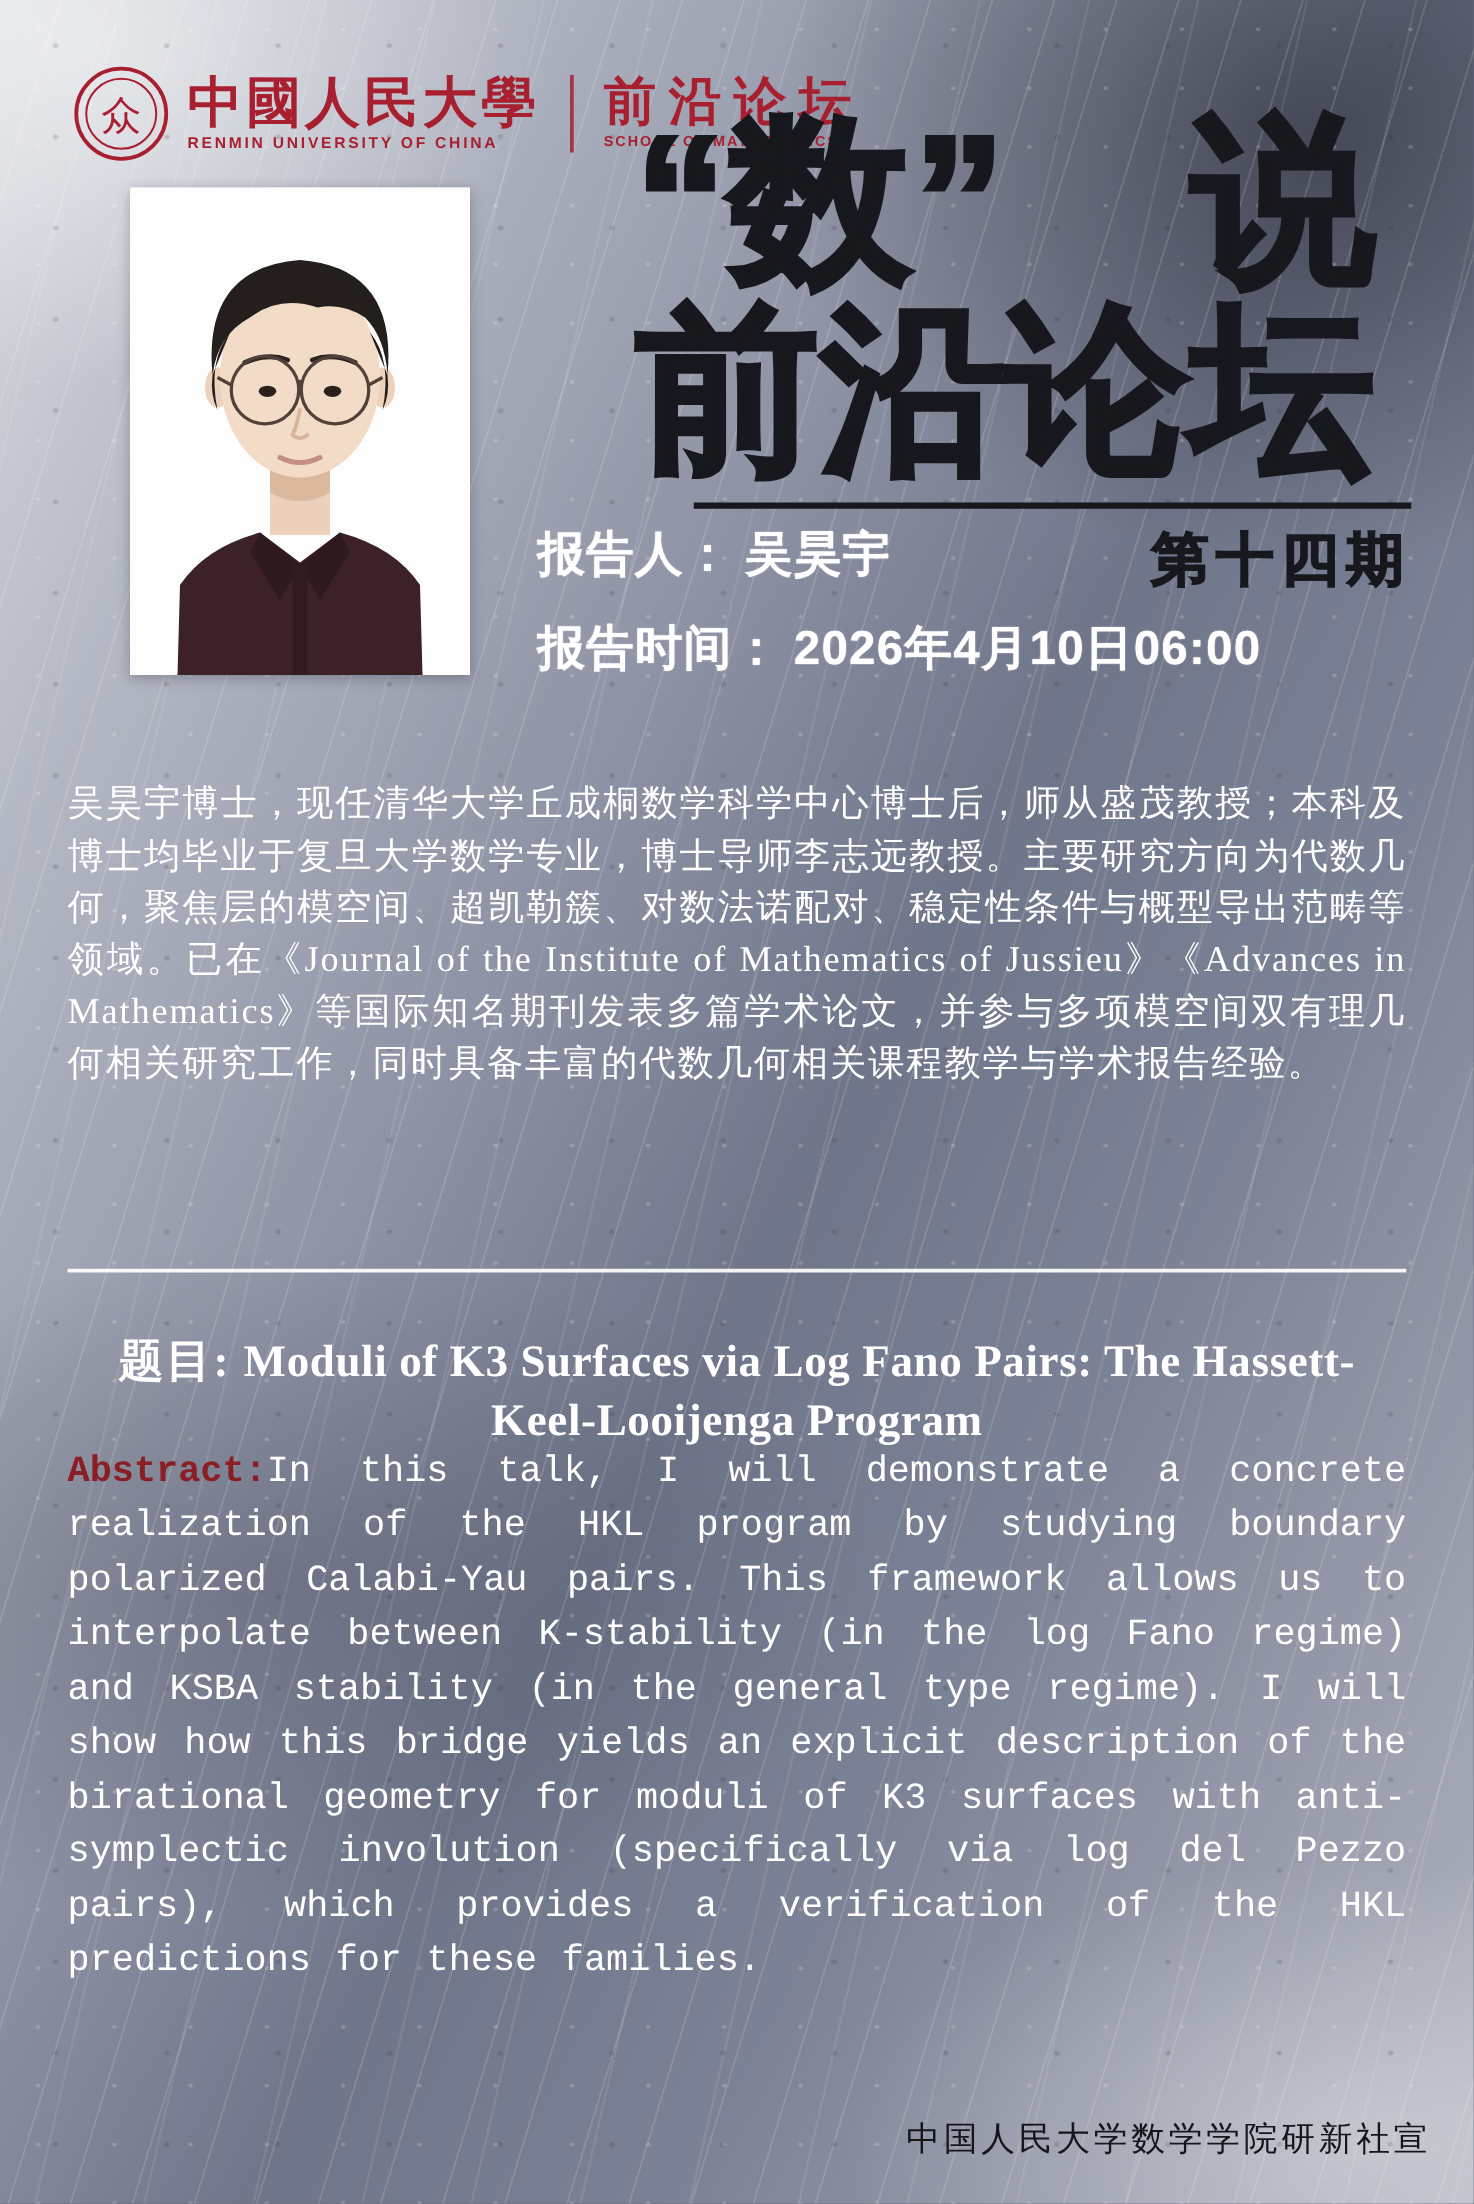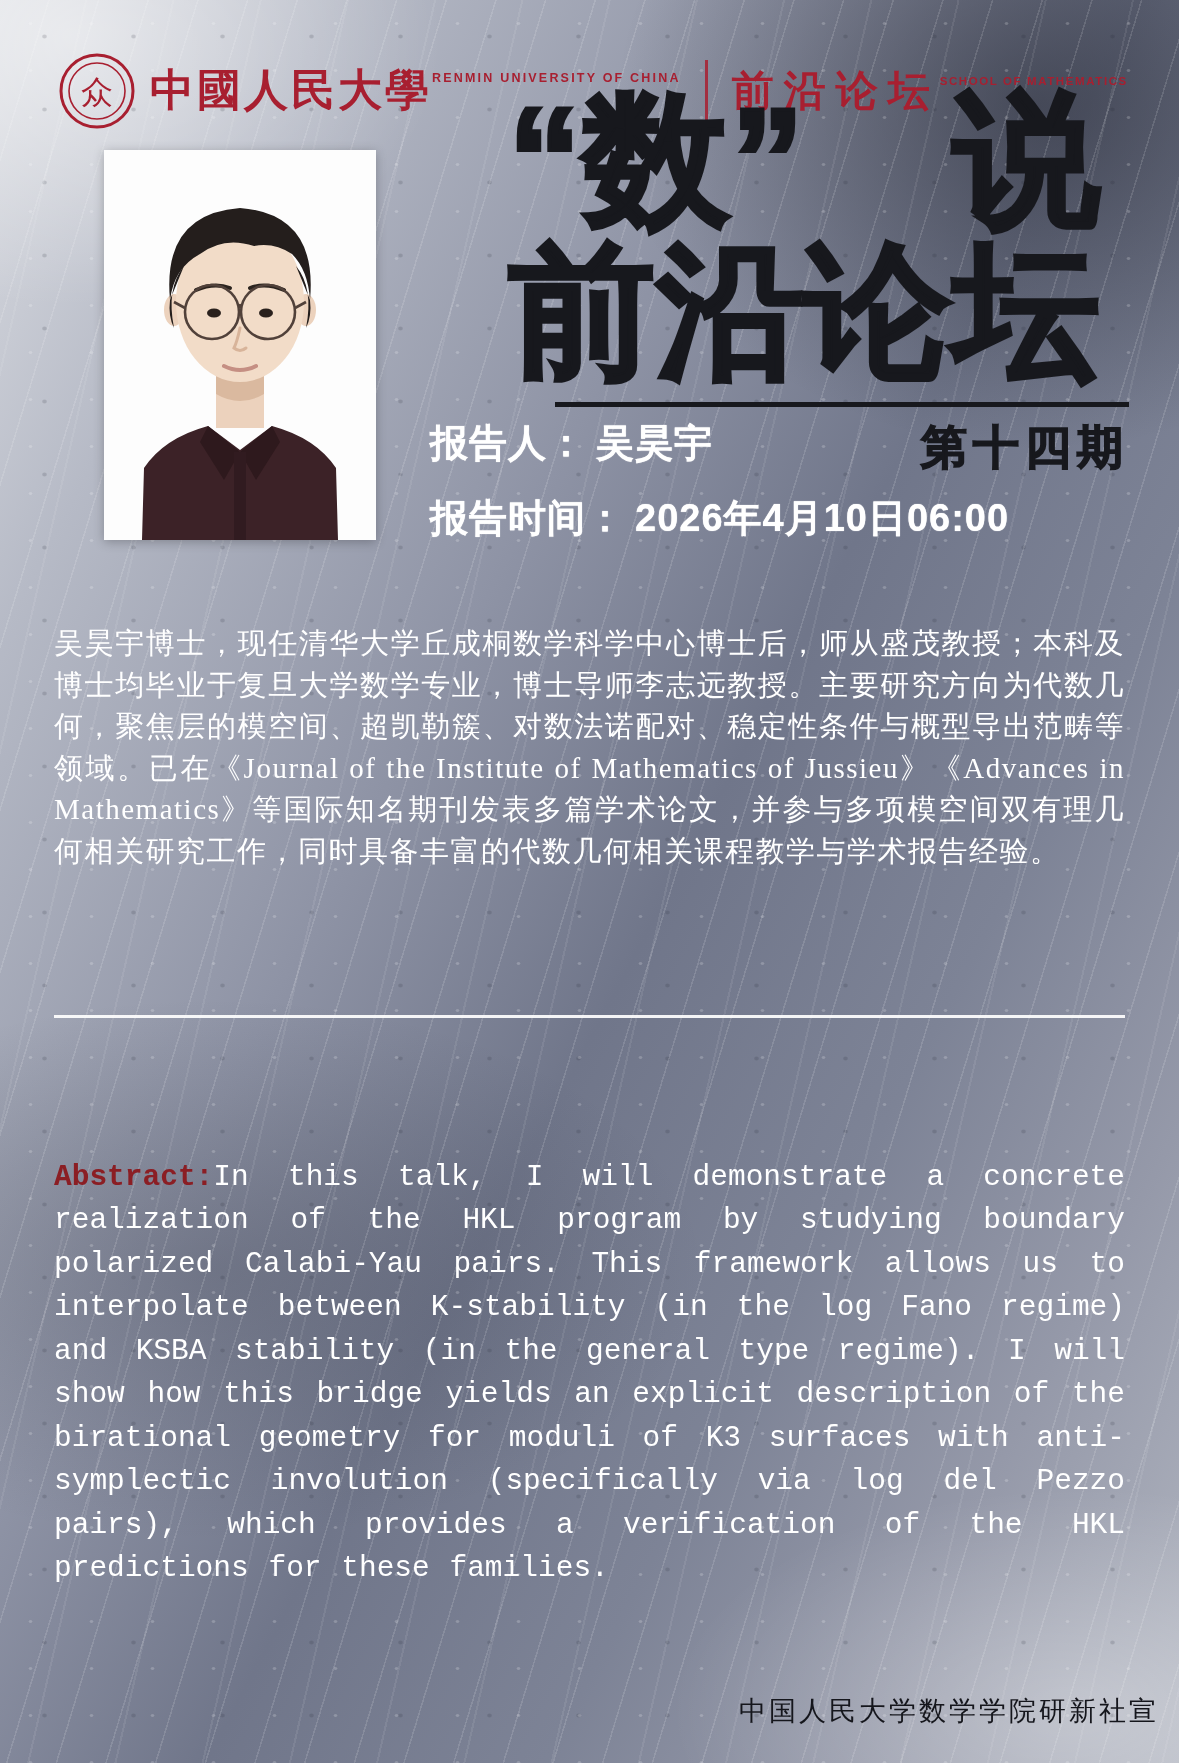--- a/index.html
+++ b/index.html
@@ -17,21 +17,21 @@
       radial-gradient(ellipse 55% 30% at 88% 6%, rgba(22,24,34,0.50), transparent 65%),
       radial-gradient(ellipse 45% 22% at 6% 2%, rgba(255,255,255,0.50), transparent 70%),
       radial-gradient(ellipse 60% 22% at 18% 72%, rgba(28,32,46,0.22), transparent 70%),
       radial-gradient(ellipse 50% 18% at 92% 97%, rgba(255,255,255,0.32), transparent 70%),
       linear-gradient(118deg,#dcdee3 0%,#b6bac6 16%,#8e93a5 38%,#70768a 54%,#7d8396 70%,#9599a9 84%,#b2b6c1 100%);
     background-size:auto,auto,61px 47px,89px 73px,auto,auto,auto,auto,auto;
   }
   
   .logo-row{position:absolute;top:52px;left:58px;display:flex;align-items:center;gap:14px;}
   .seal svg{display:block;}
-  .brand{display:flex;flex-direction:row;line-height:1;}
+  .brand{display:flex;flex-direction:column;line-height:1;}
   .brand-cn{font-family:"Liberation Serif",serif;font-weight:700;font-size:44px;color:#a81f30;letter-spacing:3px;}
   .brand-en{font-size:12.5px;font-weight:700;color:#a81f30;letter-spacing:2.2px;margin-top:3px;}
   .logo-sep{width:3px;height:62px;background:#a81f30;opacity:.85;margin:0 10px;}
   .school-cn{font-family:"Liberation Serif",serif;font-weight:700;font-size:42px;color:#a81f30;letter-spacing:10px;}
   .school-en{font-size:11.5px;font-weight:700;color:#a81f30;letter-spacing:1.6px;margin-top:6px;}
   
   .main-title{position:absolute;top:84px;right:50px;width:648px;text-align:center;color:#17181d;}
   .mt-line{font-weight:900;font-size:146px;line-height:1.04;letter-spacing:2px;
            -webkit-text-stroke:4px #17181d;white-space:nowrap;}
   .mt-rule{width:574px;height:5px;background:#17181d;margin:14px 0 10px auto;}
@@ -57,21 +57,21 @@
               font-family:"Liberation Serif",serif;font-weight:700;
               font-size:36px;line-height:47px;color:#ffffff;letter-spacing:.5px;}
   .talk-title .cjk{letter-spacing:2px;margin-right:10px;}
   
   .abstract{position:absolute;left:54px;top:1126px;width:1071px;
             font-family:"Liberation Mono","DejaVu Sans Mono",monospace;
             font-size:29.5px;line-height:43.5px;color:#ffffff;
             text-align:justify;word-spacing:2px;}
   .abstract .abs-label{color:#8b1e24;font-weight:700;}
   
-  .credit{position:absolute;right:20px;bottom:34px;
+  .credit{position:absolute;right:34px;bottom:34px;
           font-family:"Liberation Serif",serif;
           font-size:27px;color:#15161c;letter-spacing:3px;font-weight:500;}
 </style>
 </head>
 <body>
 
 <div class="poster">
 
   <div class="logo-row">
     <div class="seal">
@@ -142,20 +142,23 @@
     </div>
     <div class="info-row">
       <span>报告时间：</span><span class="val">2026年4月10日06:00</span>
     </div>
   </div>
 
   <p class="bio">吴昊宇博士，现任清华大学丘成桐数学科学中心博士后，师从盛茂教授；本科及博士均毕业于复旦大学数学专业，博士导师李志远教授。主要研究方向为代数几何，聚焦层的模空间、超凯勒簇、对数法诺配对、稳定性条件与概型导出范畴等领域。已在《Journal of the Institute of Mathematics of Jussieu》《Advances in Mathematics》等国际知名期刊发表多篇学术论文，并参与多项模空间双有理几何相关研究工作，同时具备丰富的代数几何相关课程教学与学术报告经验。</p>
 
   <div class="rule-white"></div>
 
+  <p class="talk-title">
+    <span class="cjk">题目:</span><span>Moduli of K3 Surfaces via Log Fano Pairs: The Hassett-Keel-Looijenga Program</span>
+  </p>
 
   <p class="abstract">
     <span class="abs-label">Abstract:</span><span>In this talk, I will demonstrate a concrete realization of the HKL program by studying boundary polarized Calabi-Yau pairs. This framework allows us to interpolate between K-stability (in the log Fano regime) and KSBA stability (in the general type regime). I will show how this bridge yields an explicit description of the birational geometry for moduli of K3 surfaces with anti-symplectic involution (specifically via log del Pezzo pairs), which provides a verification of the HKL predictions for these families.</span>
   </p>
 
   <div class="credit">中国人民大学数学学院研新社宣</div>
 
 </div>
 
 </body></html>

